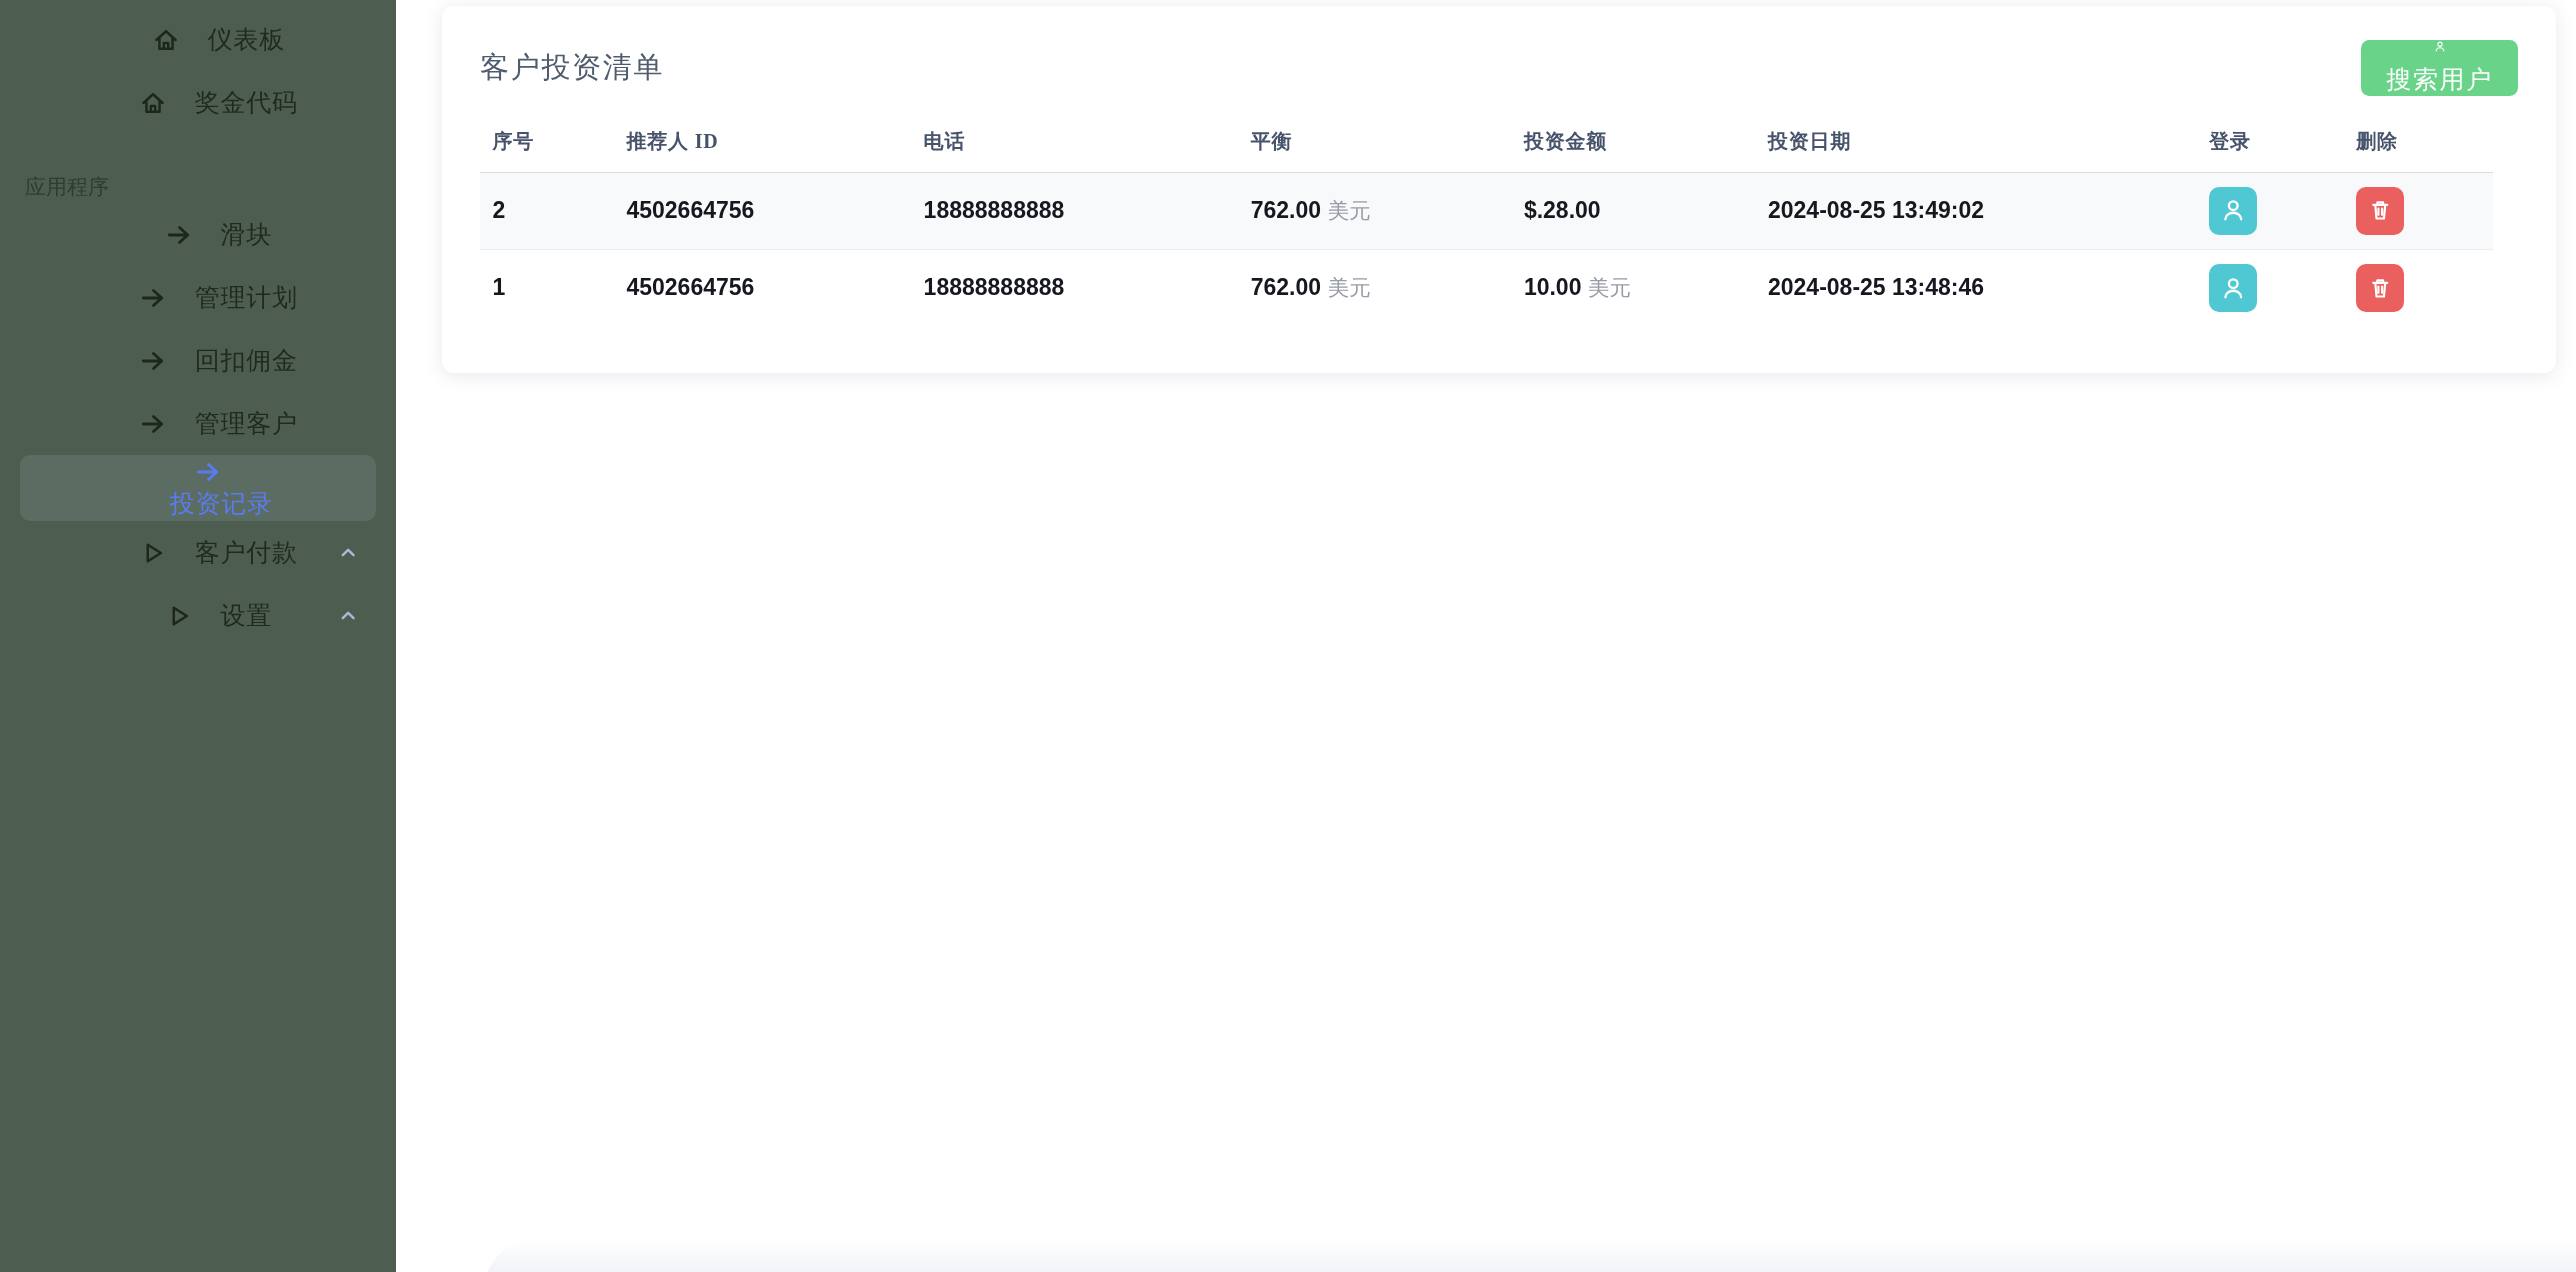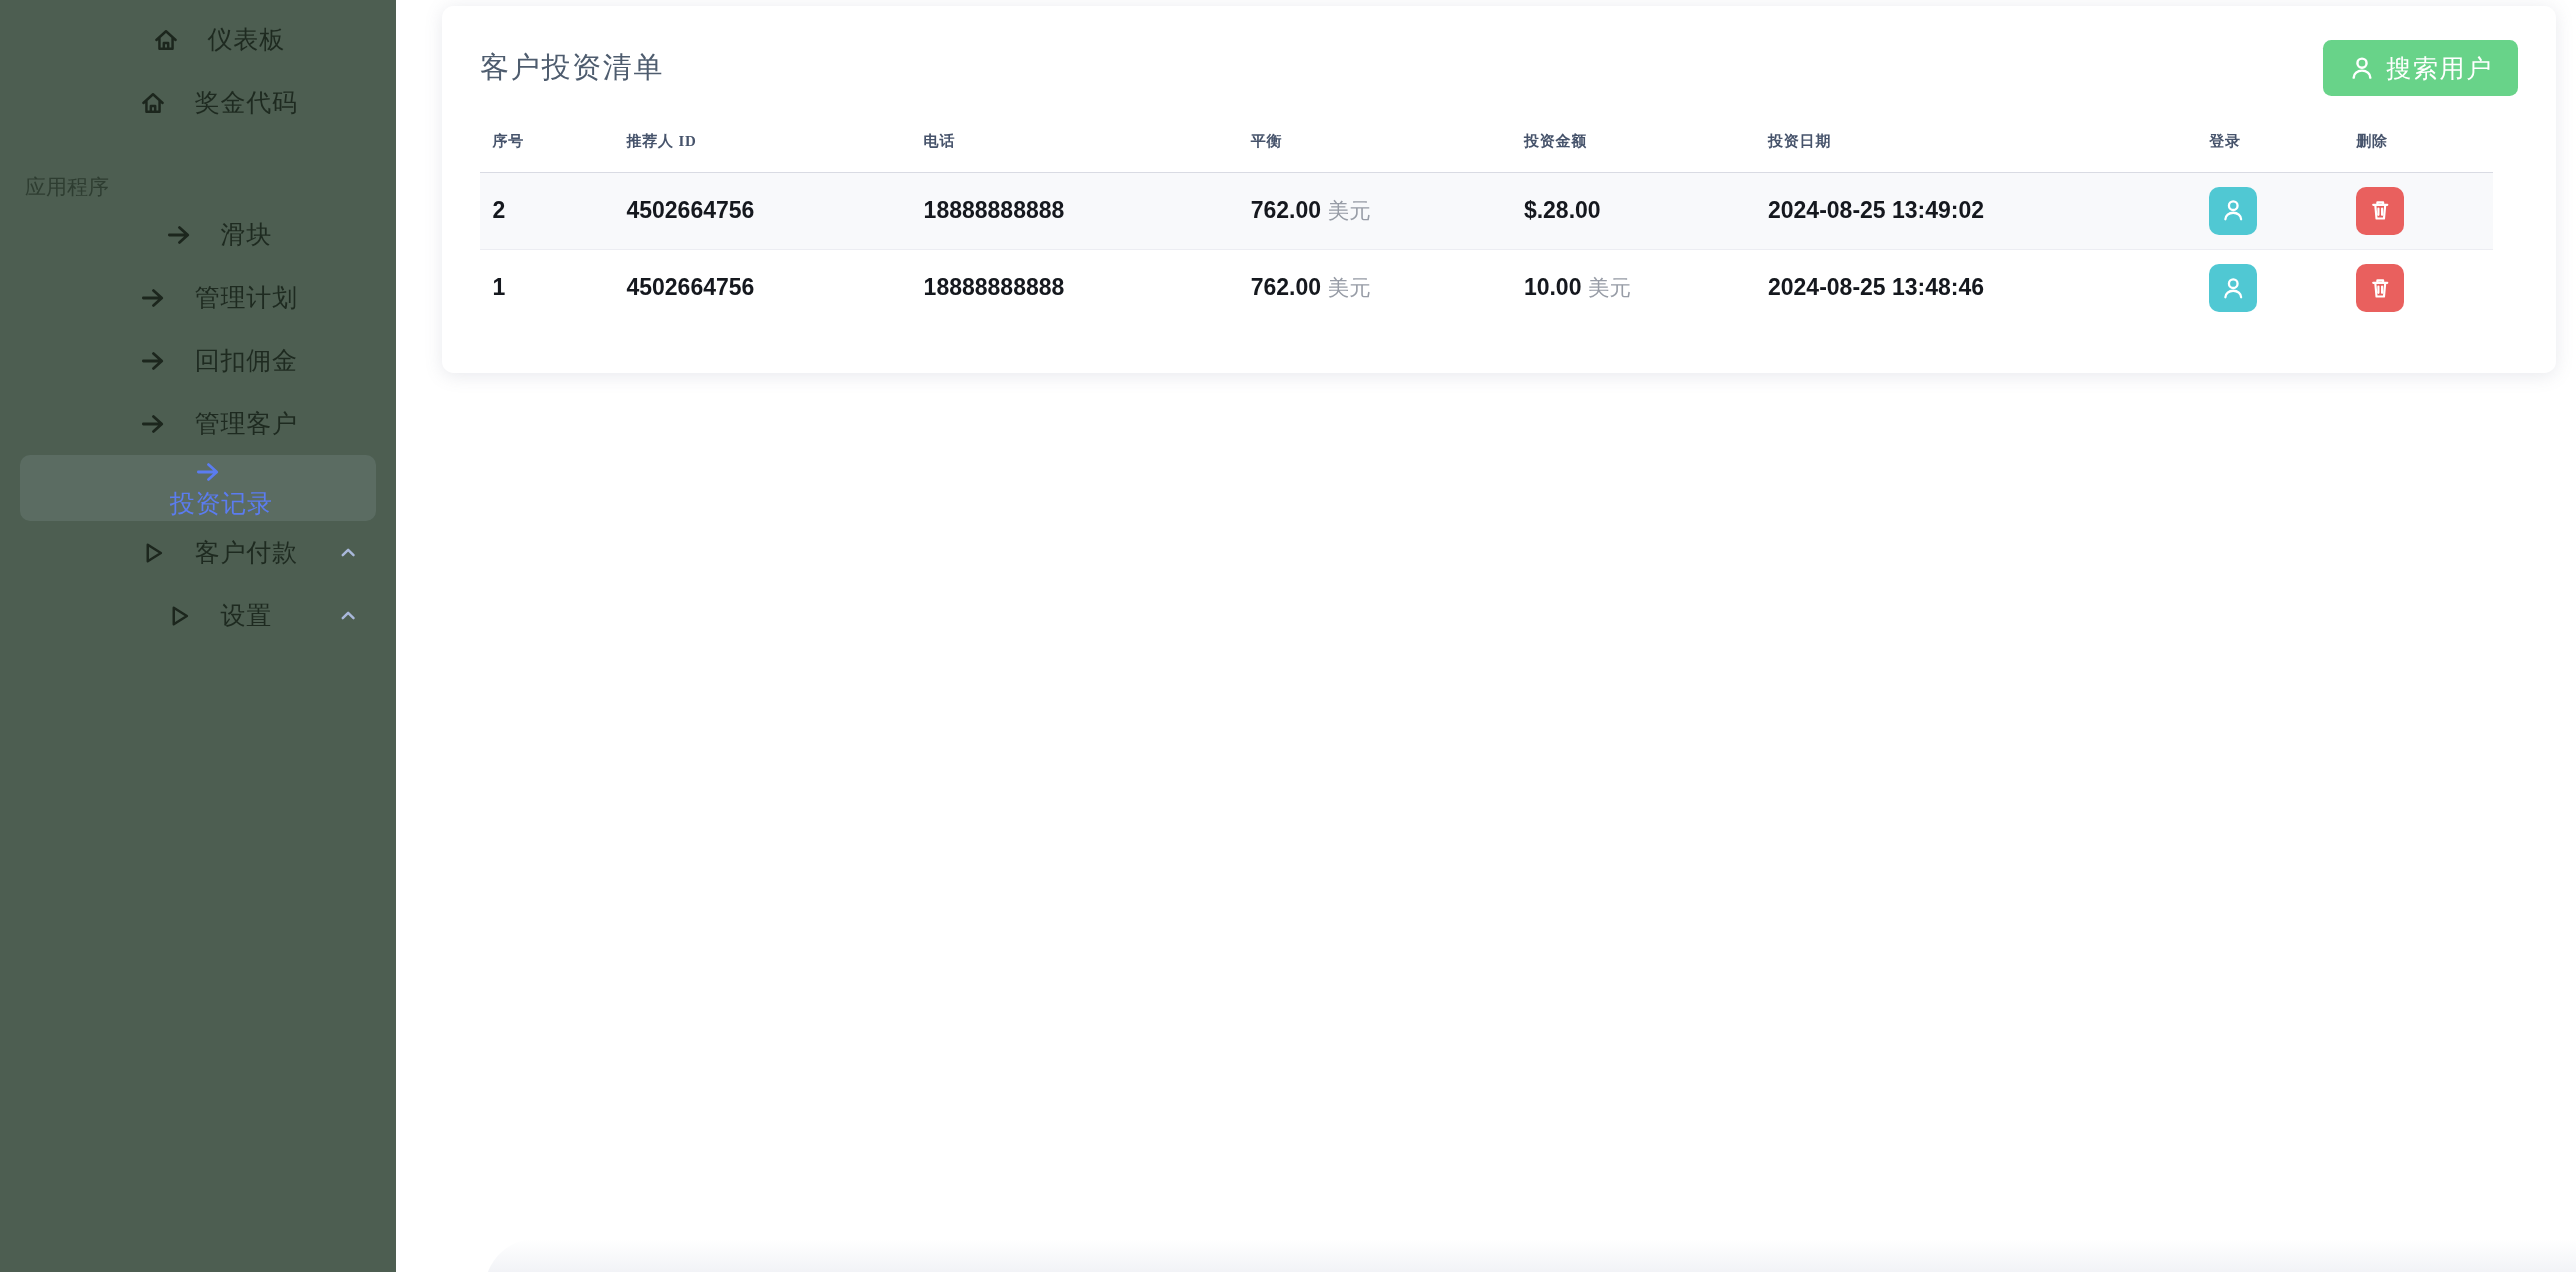--- a/index.html
+++ b/index.html
@@ -32,25 +32,25 @@
   .card { position:absolute; left:46px; top:6px; width:2114px; height:367px;
           background:#ffffff; border-radius:11.6px;
           box-shadow:0 2.5px 18px rgba(110,120,140,0.16); padding:30px 38px 0 38px; }
   .card-head { position:relative; height:66px; }
   .card-title { font-size:29px; color:#4e5c6e; font-weight:400; letter-spacing:1.7px;
           font-family:"Liberation Serif","DejaVu Serif",serif; padding-top:11.6px; }
   .search-btn { position:absolute; right:0; top:4.1px; height:56px; padding:0 25px;
           background:#68d389; border:none; border-radius:8.3px; color:#ffffff;
           font-size:25px; display:inline-flex; align-items:center; gap:10px;
           cursor:pointer; font-family:"Liberation Serif","DejaVu Serif",serif;
-          letter-spacing:1.7px; }
+          letter-spacing:1.7px;flex-direction:column; }
   .search-btn svg { width:28px; height:28px; }
 
   table.inv { width:2013px; border-collapse:collapse; table-layout:fixed; margin-top:10px; }
-  table.inv th { height:60px; text-align:left; padding-left:12.4px; font-size:15px;
+  table.inv th { height:60px; text-align:left; padding-left:12.4px; font-size:20px;
           color:#46536b; font-weight:700; letter-spacing:0.8px;
           font-family:"Liberation Serif","DejaVu Serif",serif;
           border-bottom:1.7px solid #d9dbe3; }
   table.inv td { height:77px; padding-left:12.4px; font-size:23px; color:#15181e;
           font-weight:700; vertical-align:middle; }
   tr.row-striped td { background:#f8f9fb; border-bottom:0.8px solid #ecedf2; }
   td.serial { font-weight:400; }
   .unit { font-weight:400; color:#979ca6; font-size:21.5px; margin-left:6.6px;
           font-family:"Liberation Serif","DejaVu Serif",serif; }
   .icon-btn { width:48px; height:48px; border:none; border-radius:10px; cursor:pointer;

